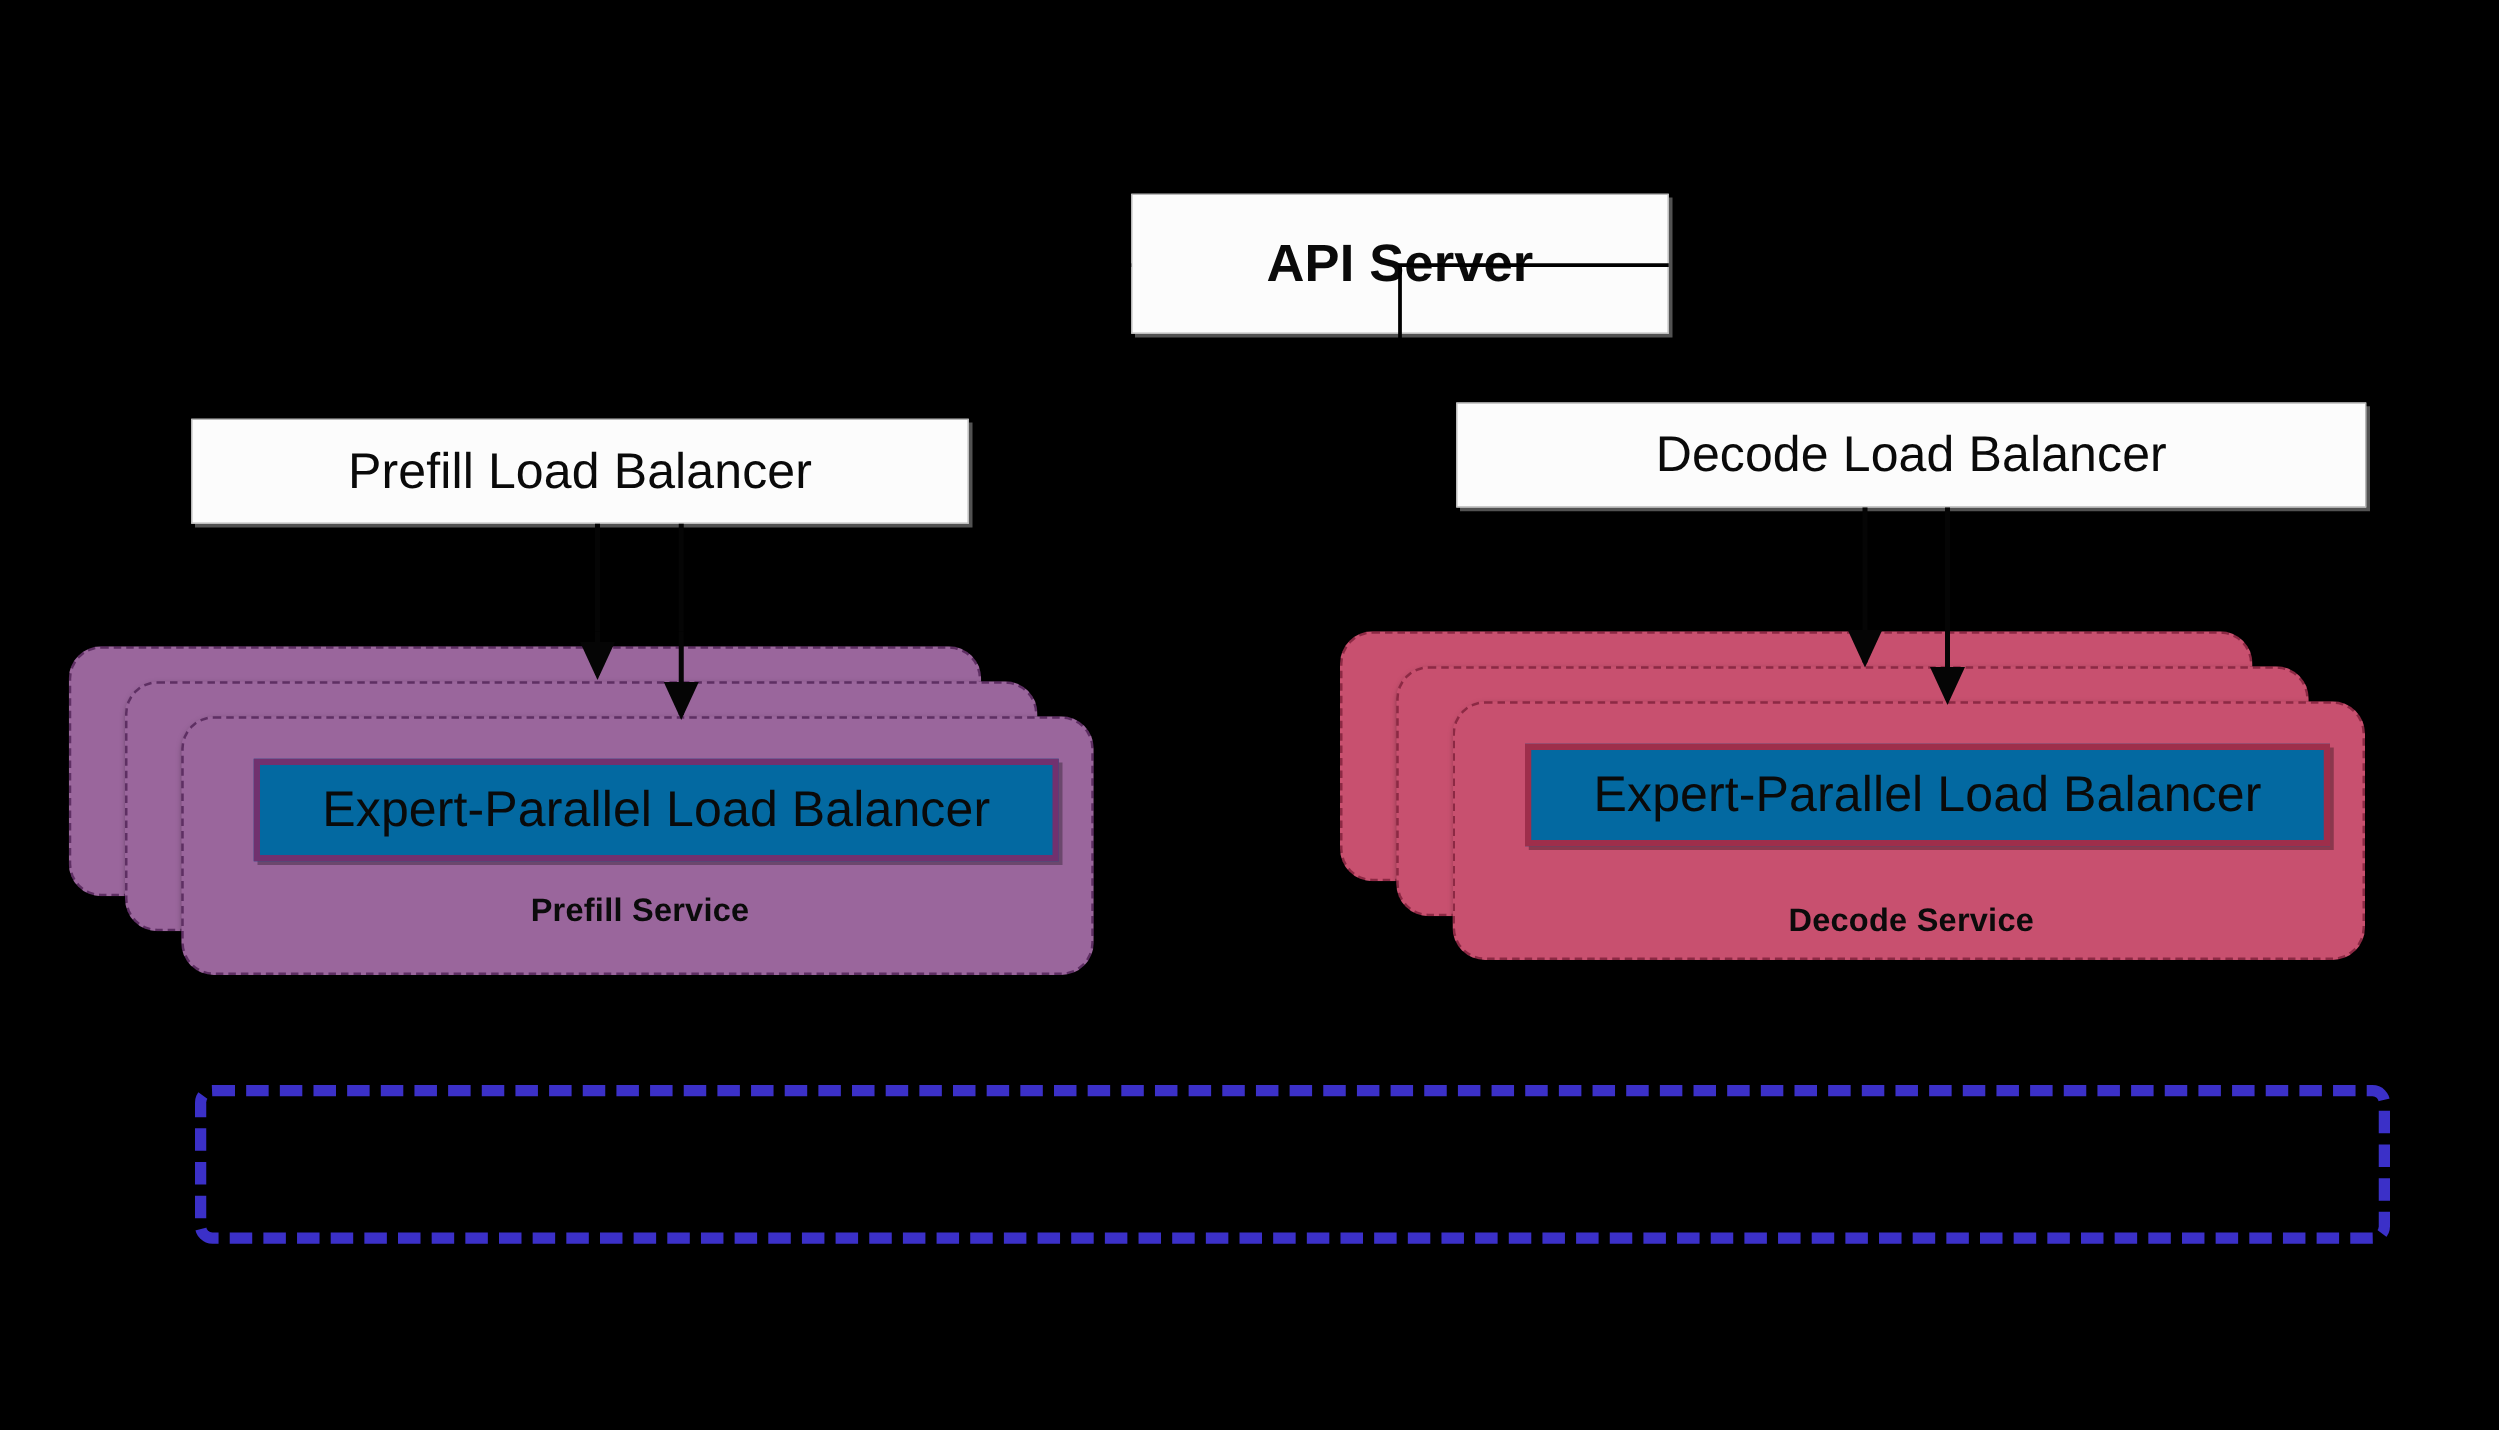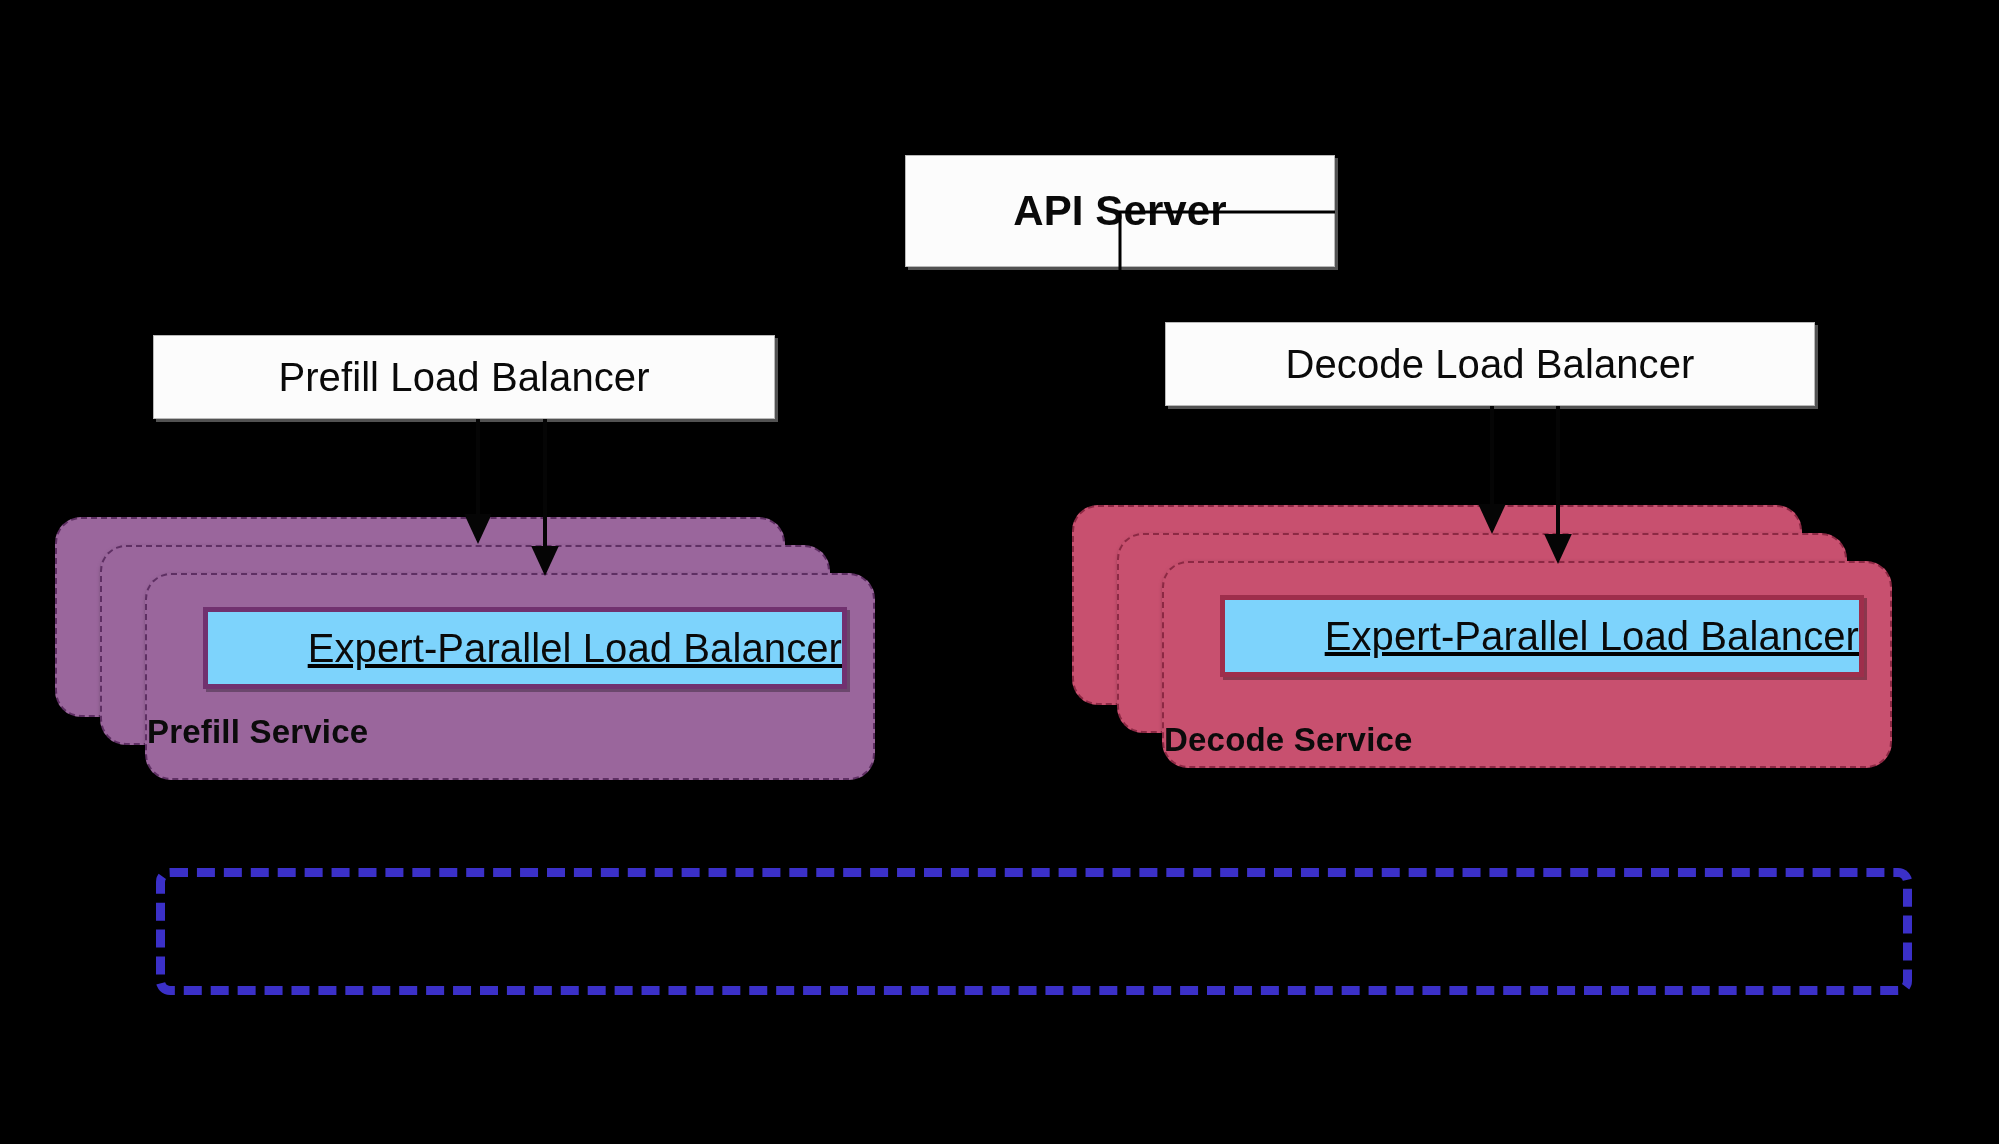--- a/index.html
+++ b/index.html
@@ -64,44 +64,43 @@
   }
   
   .decode .service-card {
     background: #C8506F;
     border: 2px dashed #8C2944;
   }
 
   
   .eplb-box {
     position: absolute;
-    background: #7dd3fc;
+    background: #0369a1;
     box-sizing: border-box;
     display: flex;
     align-items: center;
-    justify-content: flex-end;
+    justify-content: center;
     box-shadow: 3px 3px 0 rgba(0,0,0,0.30);
-    text-decoration: underline;
   }
   .prefill .eplb-box { border: 5px solid #71316F; }
   .decode  .eplb-box { border: 5px solid #9E2E4B; }
   .eplb-box .eplb-label {
     font-size: 40px;
     color: #0A0A0A;
     white-space: nowrap;
     letter-spacing: 0.1px;
   }
 
   
   .service-caption {
     position: absolute;
-    font-size: 33px;
+    font-size: 26px;
     font-weight: 700;
     color: #0B0B0B;
-    text-align: left;
+    text-align: center;
     white-space: nowrap;
     letter-spacing: 0.2px;
   }
 
   
   #kv-transfer-box {
     position: absolute;
     box-sizing: border-box;
     border: 9px dashed #3B30C8;
     border-radius: 14px;
@@ -170,21 +169,21 @@
   </svg>
 
   <div class="node-box" id="api-server-box" style="left:905px; top:155px; width:430px; height:112px;">
     <span class="node-label">API Server</span>
   </div>
 
   <div class="node-box" id="prefill-lb-box" style="left:153px; top:335px; width:622px; height:84px;">
     <span class="node-label">Prefill Load Balancer</span>
   </div>
 
-  <div class="node-box" id="decode-lb-box" style="left:1165px; top:322px; width:650px; height:84px;">
+  <div class="node-box" id="decode-lb-box" style="left:1165px; top:322px; width:728px; height:84px;">
     <span class="node-label">Decode Load Balancer</span>
   </div>
 
   <div class="service-stack prefill" id="prefill-service-stack" style="left:0; top:0; width:1999px; height:1144px;">
 
     <div class="service-card card-back" style="left:55px; top:517px; width:730px; height:200px;"></div>
 
     <div class="service-card card-mid" style="left:100px; top:545px; width:730px; height:200px;"></div>
 
     <div class="service-card card-front" style="left:145px; top:573px; width:730px; height:207px;">

